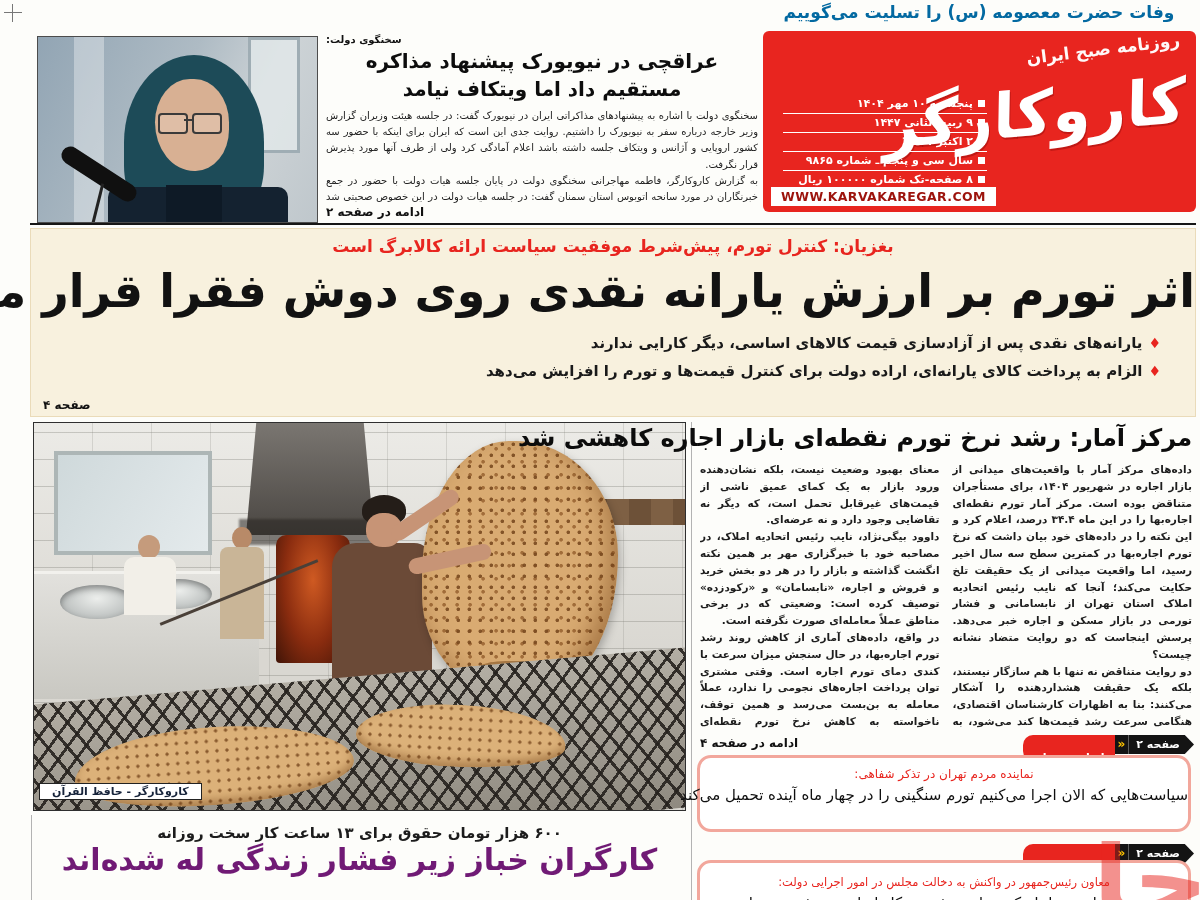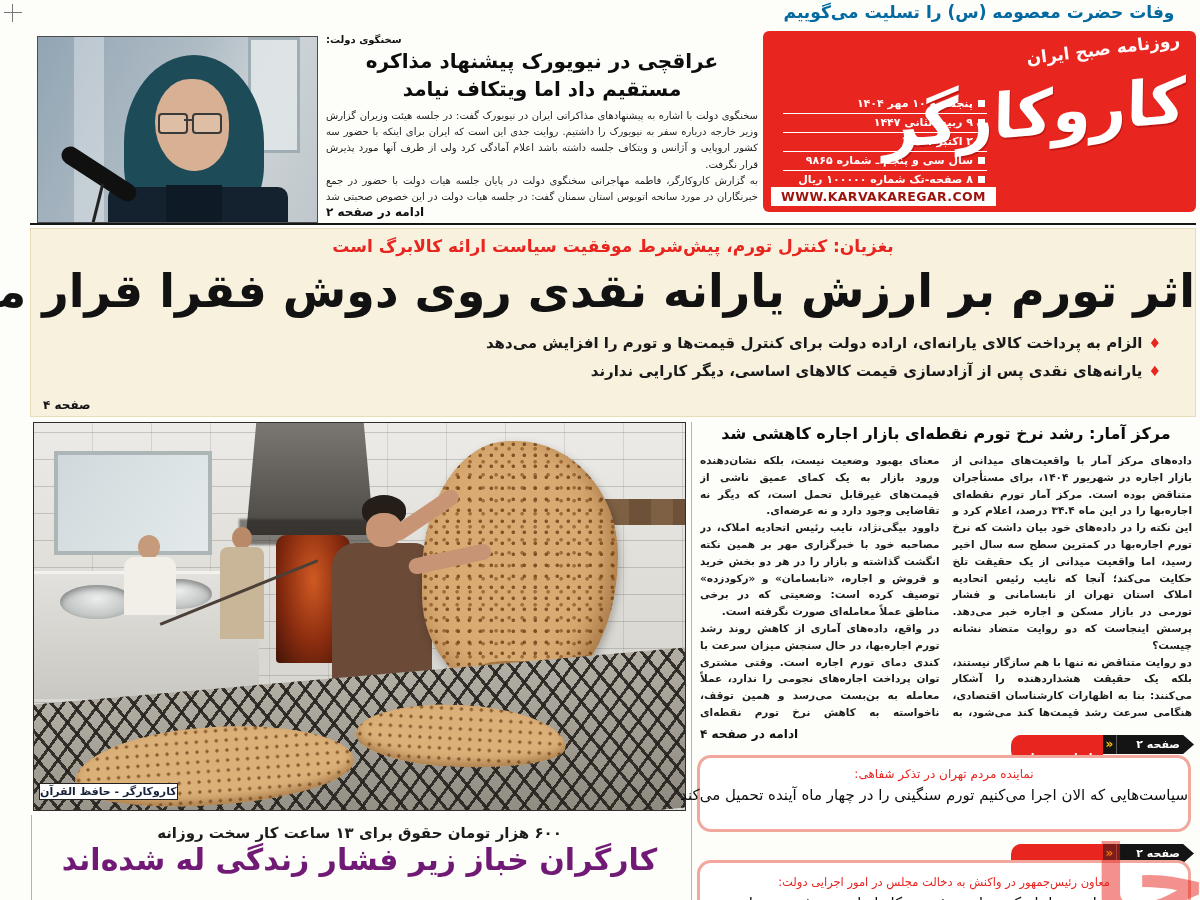--- a/index.html
+++ b/index.html
@@ -116,37 +116,37 @@
       repeating-linear-gradient(-52deg,rgba(38,34,30,.9) 0 3px,transparent 3px 15px),
       linear-gradient(#b3aea4,#8f8a80);}
   .bk-flat{position:absolute;
     background:
       radial-gradient(circle at 40% 40%,rgba(122,74,32,.85) 1.3px,transparent 2px),
       #dcb179;background-size:10px 10px,auto;
     box-shadow:inset 0 -5px 10px rgba(110,64,22,.45);}
   .bk-flat.f1{left:40px;top:304px;width:280px;height:78px;border-radius:48% 52% 50% 50%/60% 55% 45% 40%;transform:rotate(-4deg);}
   .bk-flat.f2{left:322px;top:282px;width:210px;height:62px;border-radius:50% 50% 55% 45%/55% 60% 40% 45%;transform:rotate(3deg);}
   .bk-caption{position:absolute;left:5px;bottom:10px;background:#fff;border:1px solid #222;
-    padding:1px 0;font-size:11px;font-weight:bold;color:#16233a;}
+    padding:1px 12px;font-size:11px;font-weight:bold;color:#16233a;}
   
   .vline{position:absolute;width:1px;background:#b3b3b3;}
   .vl-mid{left:691px;top:422px;height:478px;}
   .vl-left{left:31px;top:815px;height:85px;}
   
   .rent{position:absolute;left:700px;top:424px;width:492px;}
-  .rent-headline{font-size:16px;font-weight:bold;text-align:center;white-space:nowrap;color:#0c0c0c;}
+  .rent-headline{font-size:24px;font-weight:bold;text-align:center;white-space:nowrap;color:#0c0c0c;}
   .rent-cols{margin-top:9px;column-count:2;column-gap:13px;height:272px;overflow:hidden;
     font-size:10.5px;line-height:1.6;text-align:justify;white-space:pre-line;color:#1d1d1d;font-weight:bold;}
   .rent-more{font-size:12px;font-weight:bold;text-align:left;margin-top:3px;}
   
   .badge{position:absolute;display:flex;direction:ltr;height:19px;line-height:19px;
     font-size:11px;font-weight:bold;color:#fff;}
   .badge .b-red{background:#e8251f;border-radius:10px 0 0 10px;padding:13px 10px;white-space:nowrap;}
   .badge .b-chev{background:#141414;color:#ffc400;padding:0 3px;direction:ltr;unicode-bidi:isolate;font-size:12px;}
-  .badge .b-page{background:#141414;padding:0 14px 0 20px;white-space:nowrap;
+  .badge .b-page{background:#141414;padding:0 14px 0 8px;white-space:nowrap;
     clip-path:polygon(0 0,86% 0,100% 50%,86% 100%,0 100%);}
   .badge1{top:735px;right:6px;} .badge2{top:844px;right:6px;}
   
   .quote{position:absolute;left:697px;width:494px;background:#fff;
     border:3px solid #f2a79c;border-radius:14px;box-sizing:border-box;text-align:center;}
   .quote1{top:755px;height:77px;}
   .quote2{top:860px;height:58px;}
   .q-kicker{color:#e8251f;font-size:12px;margin-top:9px;}
   .q-text{color:#0f0f0f;font-size:15px;margin-top:5px;white-space:nowrap;}
   .quote2 .q-kicker{margin-top:12px;font-size:11.5px;}
@@ -204,22 +204,22 @@
 به گزارش کاروکارگر، فاطمه مهاجرانی سخنگوی دولت در پایان جلسه هیات دولت با حضور در جمع خبرنگاران در مورد سانحه اتوبوس استان سمنان گفت: در جلسه هیات دولت در این خصوص صحبتی شد و تاکید آقای رئیس‌جمهور بر این بود که با توجه به آغاز سال تحصیلی از تکرار این موضوع جلوگیری شود و ان‌شاالله دیگر شاهد این قبیل اتفاقات نباشیم.</div>
     <div class="ts-more">ادامه در صفحه ۲</div>
   </div>
 
   <div class="rule-top"></div>
 
   <div class="lead-box">
     <div class="lb-kicker">بغزیان: کنترل تورم، پیش‌شرط موفقیت سیاست ارائه کالابرگ است</div>
     <div class="lb-headline">اثر تورم بر ارزش یارانه نقدی روی دوش فقرا قرار می‌گیرد</div>
     <div class="lb-bullets">
+      <div class="lb-bullet"><span class="dia">♦</span><span>یارانه‌های نقدی پس از آزادسازی قیمت کالاهای اساسی، دیگر کارایی ندارند</span></div>
       <div class="lb-bullet"><span class="dia">♦</span><span>الزام به پرداخت کالای یارانه‌ای، اراده دولت برای کنترل قیمت‌ها و تورم را افزایش می‌دهد</span></div>
-      <div class="lb-bullet"><span class="dia">♦</span><span>یارانه‌های نقدی پس از آزادسازی قیمت کالاهای اساسی، دیگر کارایی ندارند</span></div>
     </div>
     <div class="lb-pageref">صفحه ۴</div>
   </div>
 
   <div class="bakery">
     <div class="bk-wall"></div>
     <div class="bk-mirror"></div>
     <div class="bk-hood"></div>
     <div class="bk-soot"></div>
     <div class="bk-oven"></div>

